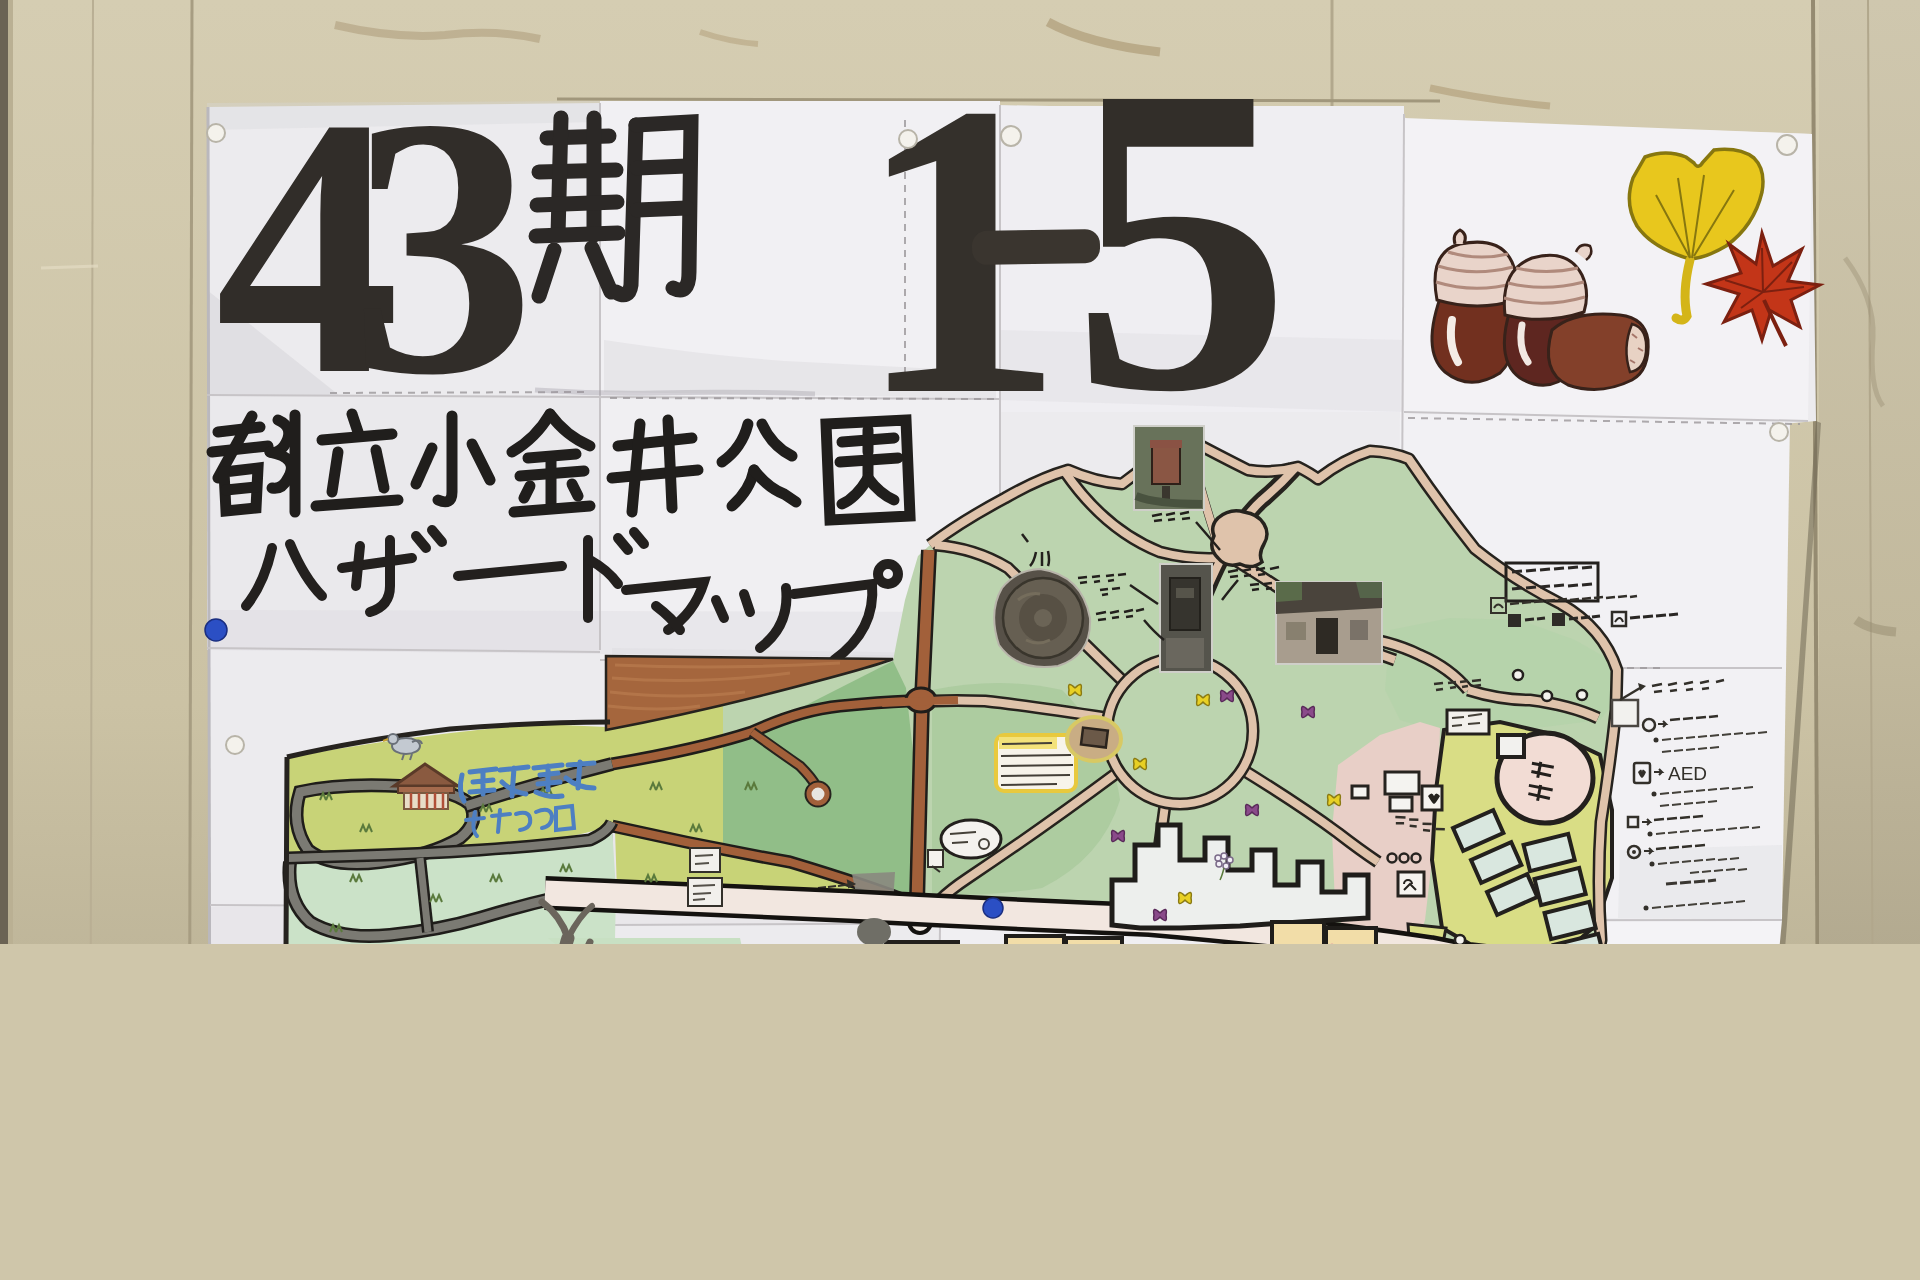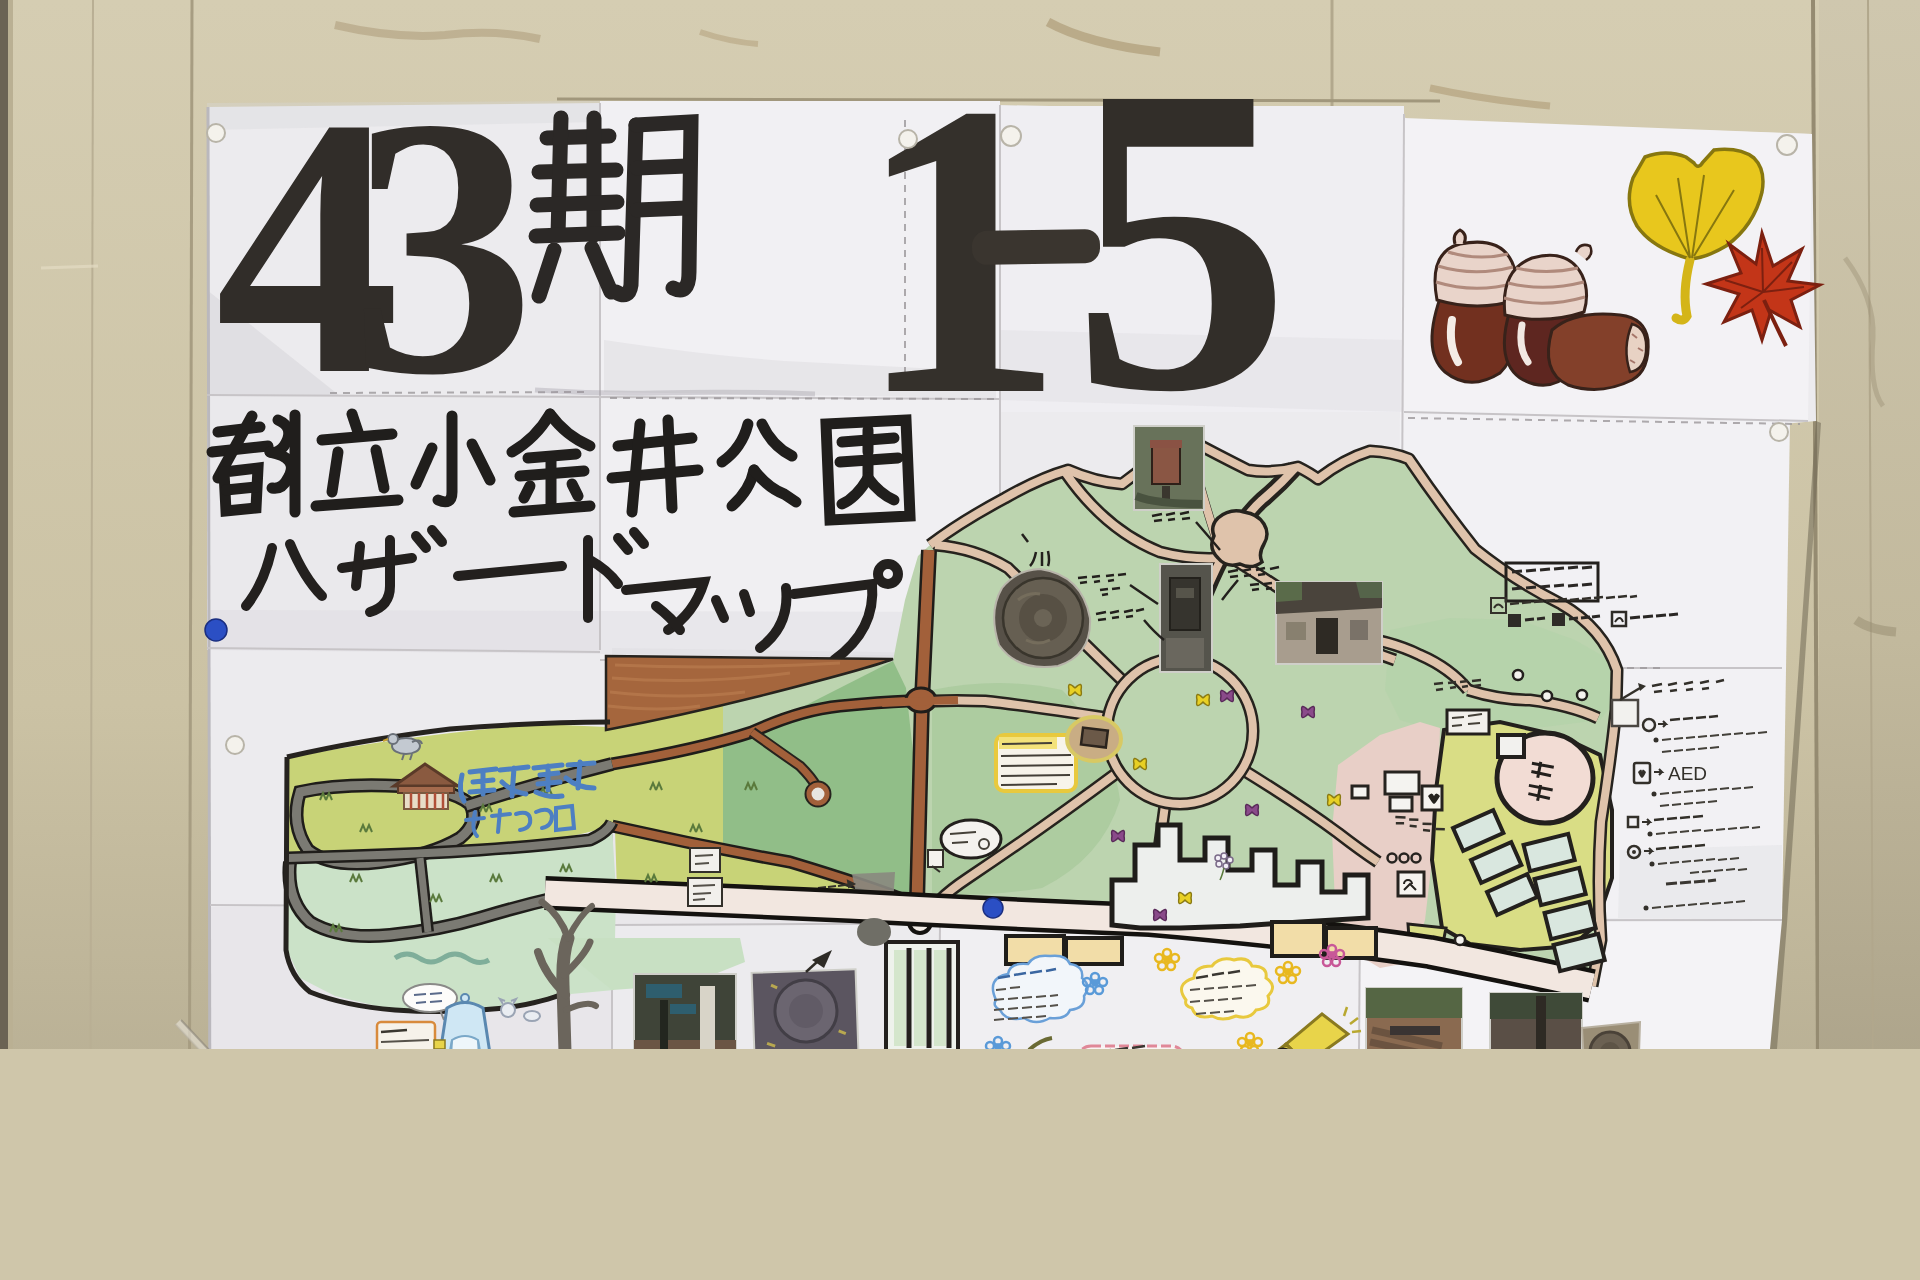--- a/index.html
+++ b/index.html
@@ -1,16 +1,16 @@
 <!DOCTYPE html>
 <html><head>
 <meta charset="utf-8">
 <style>
 html,body{margin:0;padding:0;background:#cfc6aa;}
-#stage{position:relative;width:1920px;height:1049px;overflow:hidden;font-family:"Liberation Sans",sans-serif;}
+#stage{position:relative;width:1920px;height:944px;overflow:hidden;font-family:"Liberation Sans",sans-serif;}
 svg{display:block;}
 </style>
 </head>
 <body>
 <div id="stage">
 <svg width="1920" height="1280" viewBox="0 0 1920 1280" xmlns="http://www.w3.org/2000/svg">
 <defs>
 <linearGradient id="wallg" x1="0" y1="0" x2="0" y2="1">
 <stop offset="0" stop-color="#d5cdb2"></stop>
 <stop offset="0.55" stop-color="#cbc2a4"></stop>

